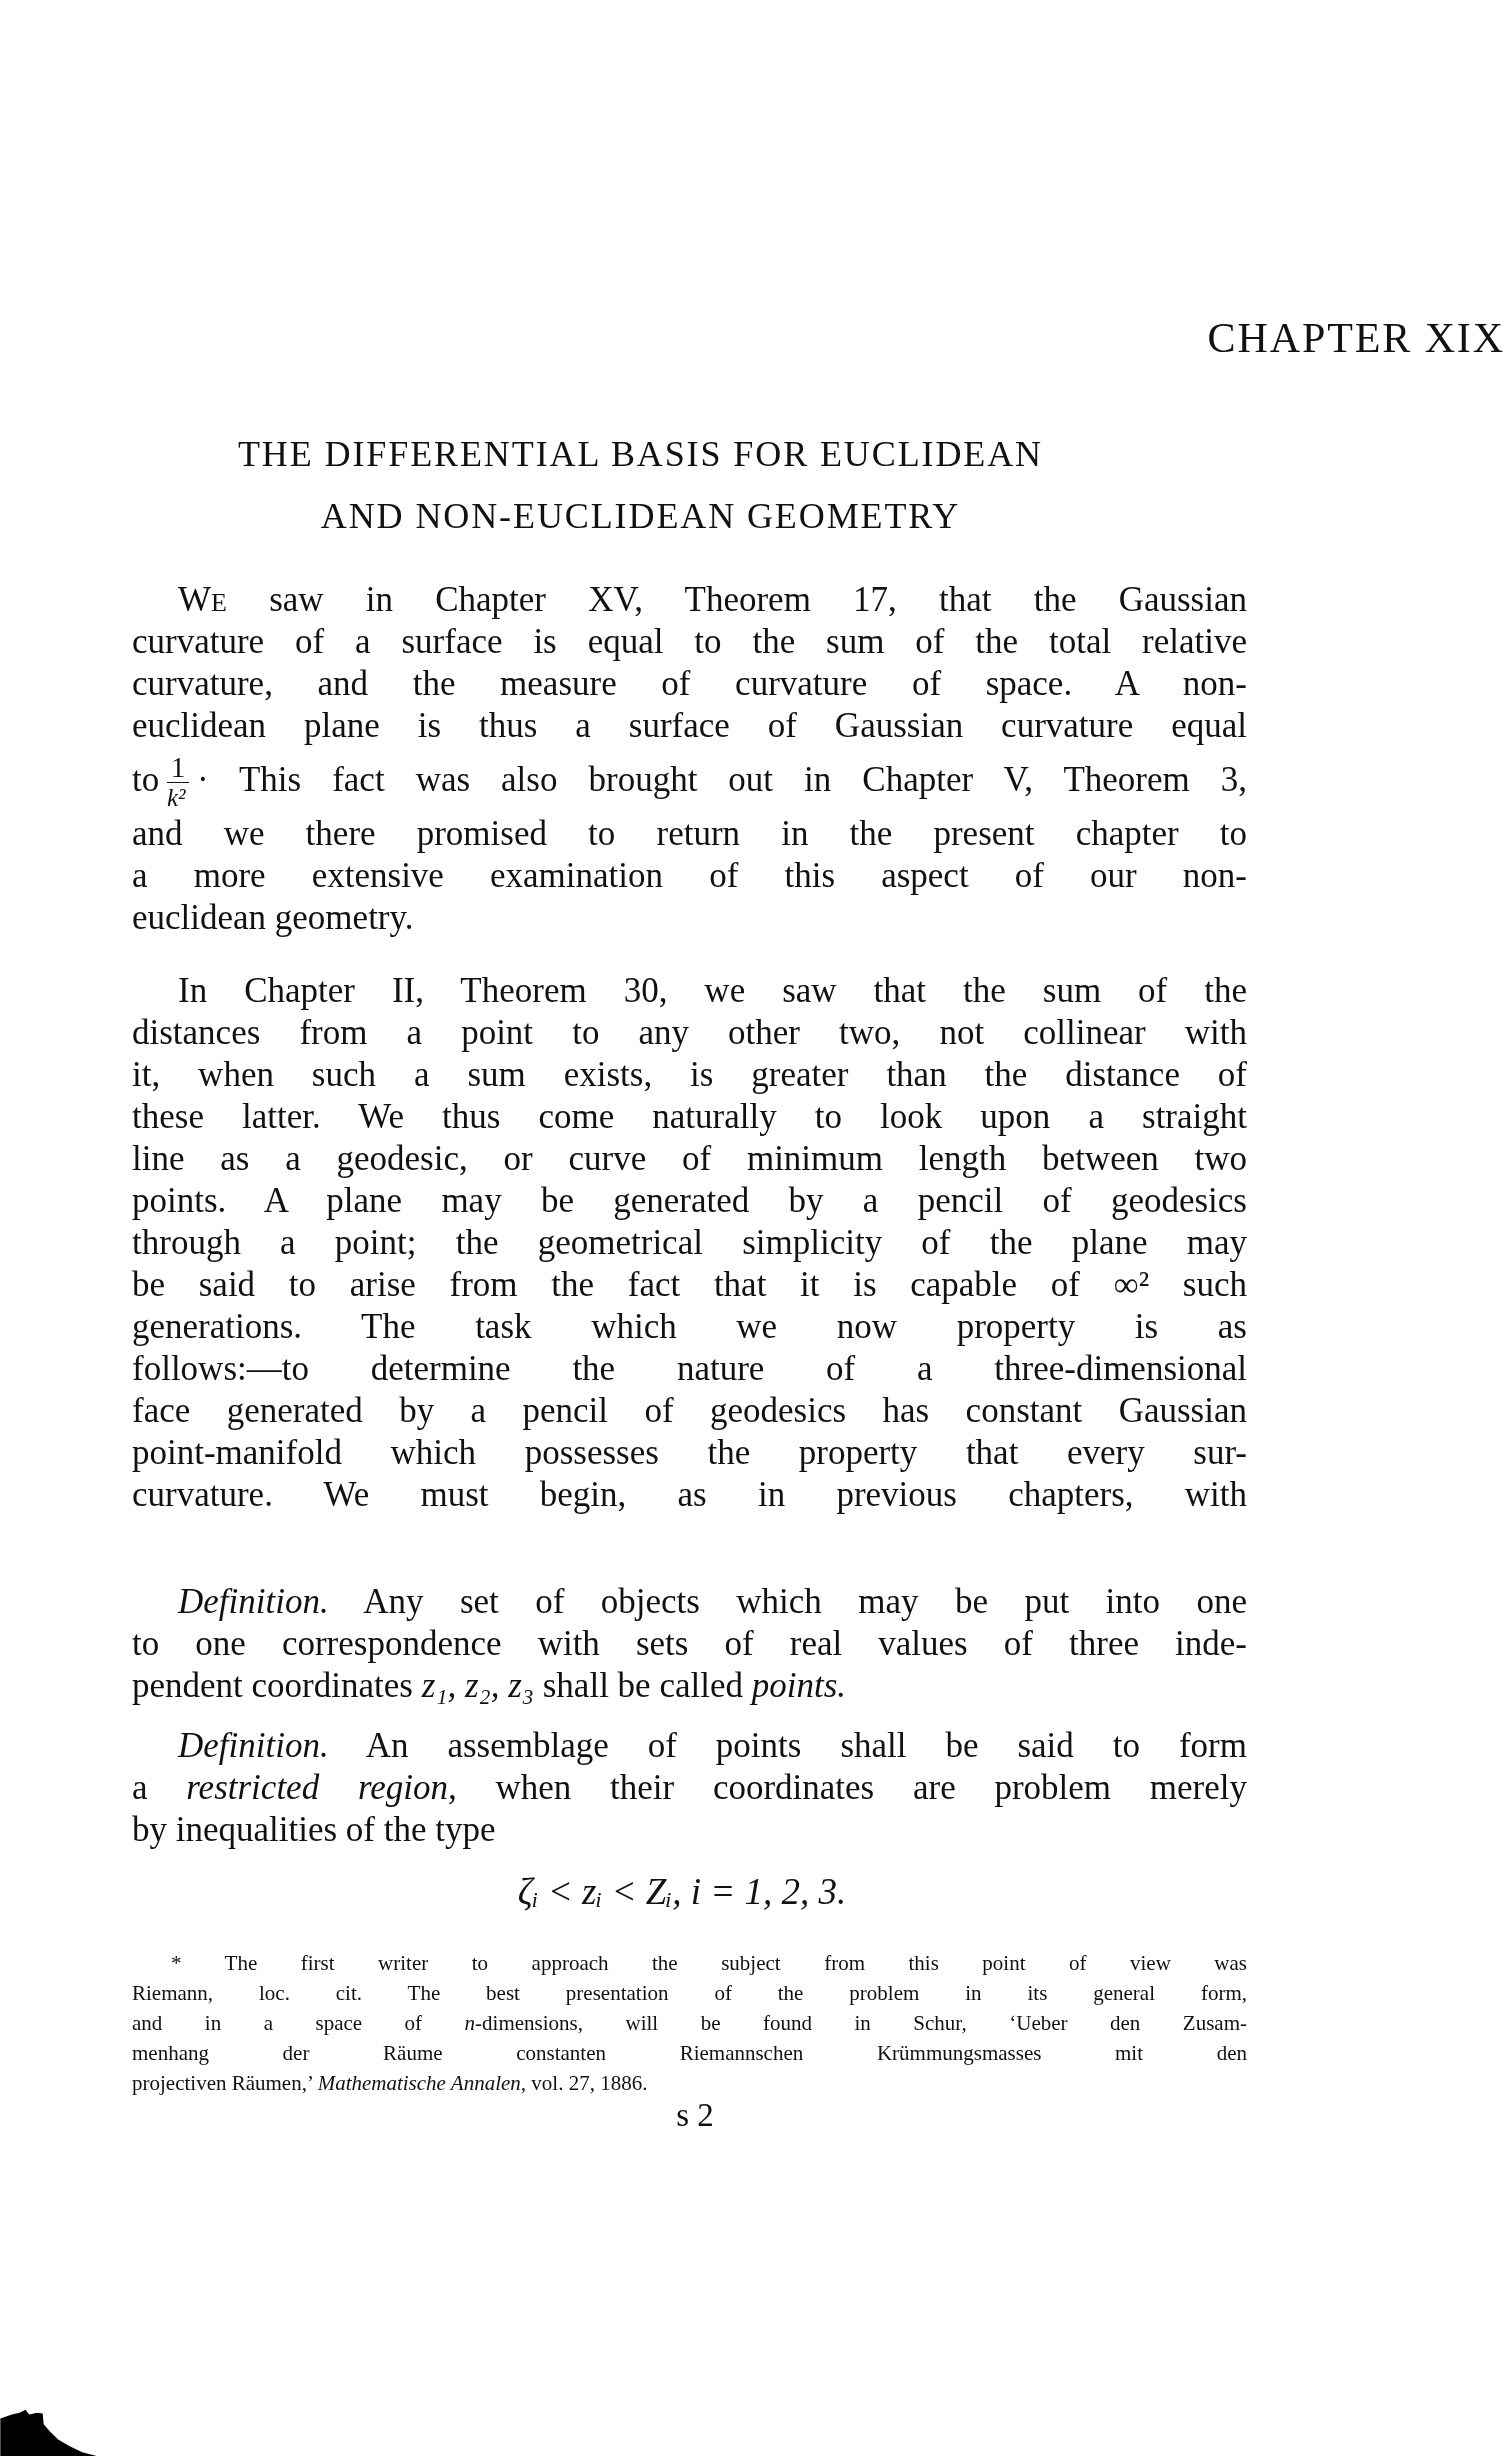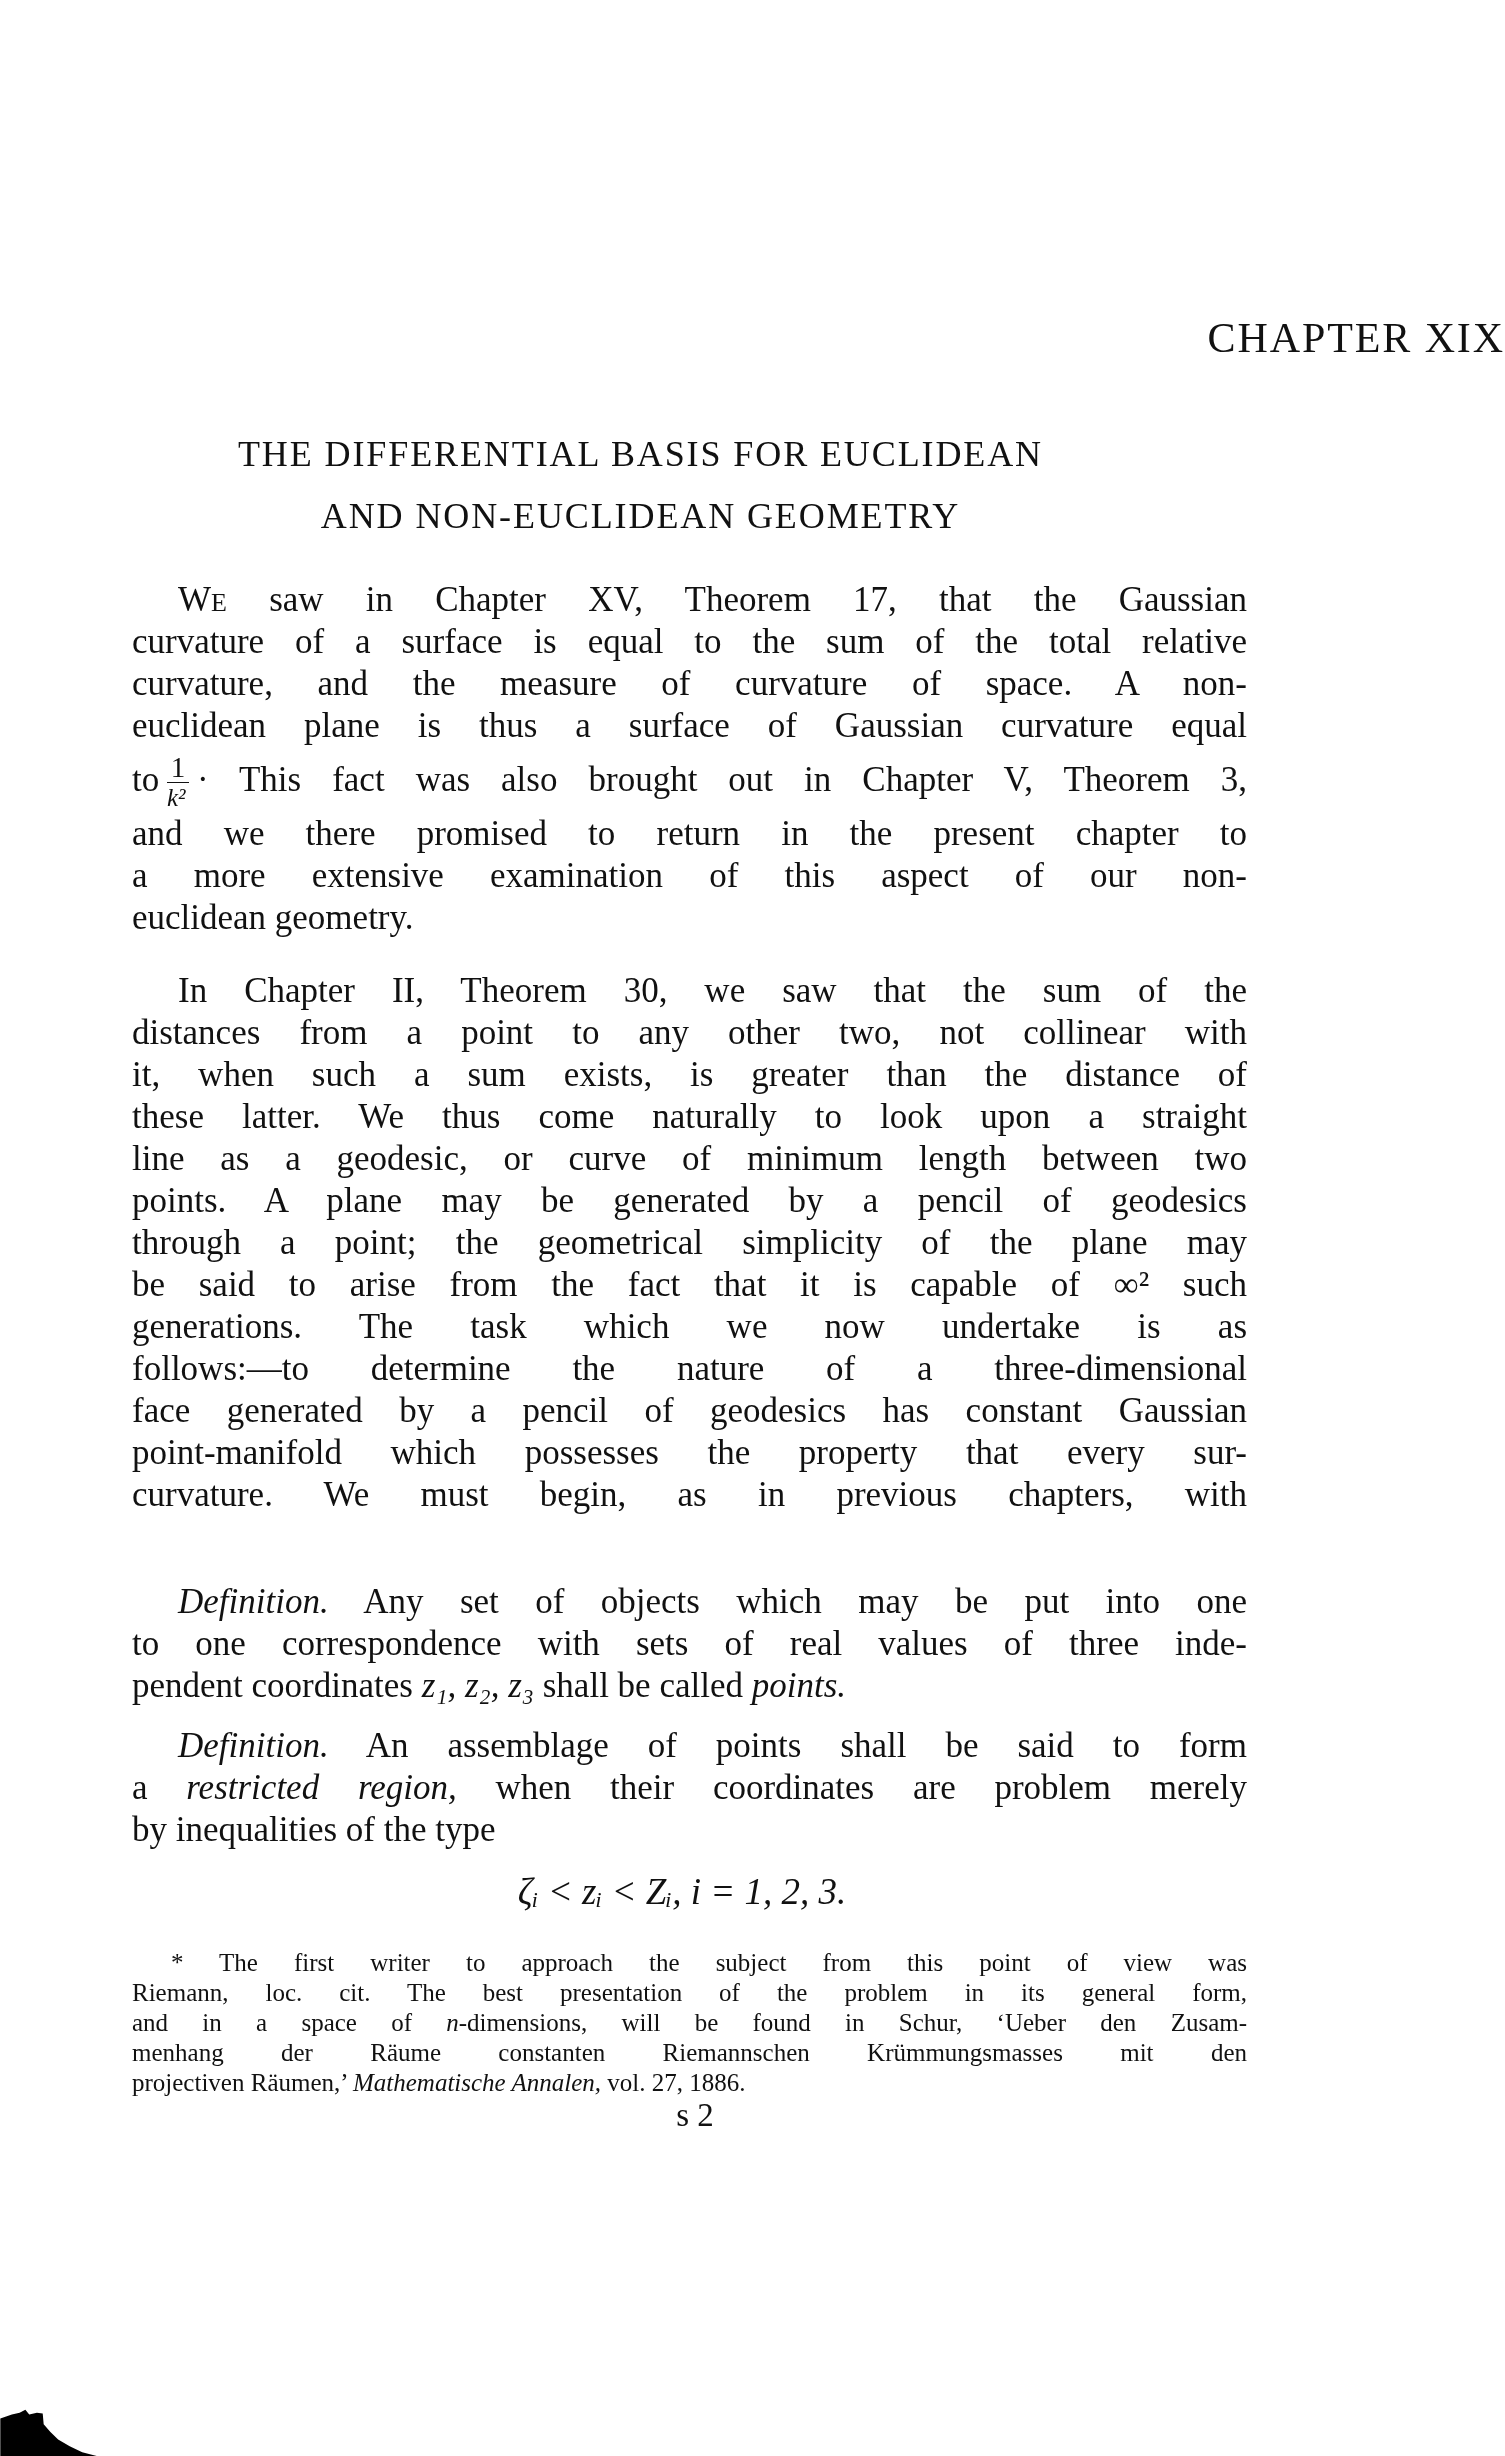--- a/index.html
+++ b/index.html
@@ -15,21 +15,21 @@
           line-height: 42px; text-align: justify; font-family: "Liberation Serif", serif; }
   .line { display: block; text-align: justify; text-align-last: justify; white-space: nowrap; height: 42px; }
   .line.last { text-align-last: left; }
   .ind { padding-left: 46px; }
   .sc { font-size: 26px; }
   .frac { display: inline-block; vertical-align: middle; text-align: center; font-size: 29px; line-height: 29px; margin: 0 7.7px; }
   .frac .num { display: block; border-bottom: 1px solid #111; padding: 0 3.9px; }
   .frac .den { display: block; font-style: italic; font-size: 25px; }
   .eq { position: absolute; top: 1870px; left: 0; width: 1364px; text-align: center;
         font-size: 37px; font-family: "Liberation Serif", serif; }
-  .foot { position: absolute; left: 132px; width: 1115px; top: 1948px; font-size: 25px;
+  .foot { position: absolute; left: 132px; width: 1115px; top: 1948px; font-size: 21px;
           line-height: 30px; font-family: "Liberation Serif", serif; }
   .foot .line { height: 30px; }
   .pnum { position: absolute; top: 2097px; left: 0; width: 1390px; text-align: center; font-size: 33px;
           font-family: "Liberation Serif", serif; }
   .blot { position: absolute; left: 0; bottom: 0; width: 97px; height: 53px; }
   i { font-style: italic; }
 </style>
 </head>
 <body>
 
@@ -52,21 +52,21 @@
 
   <div class="body" style="top:970px;" id="para2">
       <span class="line ind">In Chapter II, Theorem 30, we saw that the sum of the</span>
       <span class="line">distances from a point to any other two, not collinear with</span>
       <span class="line">it, when such a sum exists, is greater than the distance of</span>
       <span class="line">these latter.  We thus come naturally to look upon a straight</span>
       <span class="line">line as a geodesic, or curve of minimum length between two</span>
       <span class="line">points.  A plane may be generated by a pencil of geodesics</span>
       <span class="line">through a point; the geometrical simplicity of the plane may</span>
       <span class="line">be said to arise from the fact that it is capable of ∞² such</span>
-      <span class="line">generations.  The task which we now undertake is as</span>
+      <span class="line">generations.  The task which we now property is as</span>
       <span class="line">follows:—to determine the nature of a three-dimensional</span>
       <span class="line">face generated by a pencil of geodesics has constant Gaussian</span>
       <span class="line">point-manifold which possesses the property that every sur-</span>
       <span class="line">curvature.  We must begin, as in previous chapters, with</span>
     </div>
 
   <div class="body" style="top:1581px;">
     <span class="line ind"><i>Definition.</i> <span>Any set of objects which may be put into one</span></span>
     <span class="line">to one correspondence with sets of real values of three inde-</span>
     <span class="line last"><span>pendent coordinates</span> <i>z₁, z₂, z₃</i> <span>shall be called</span> <i>points.</i></span>

